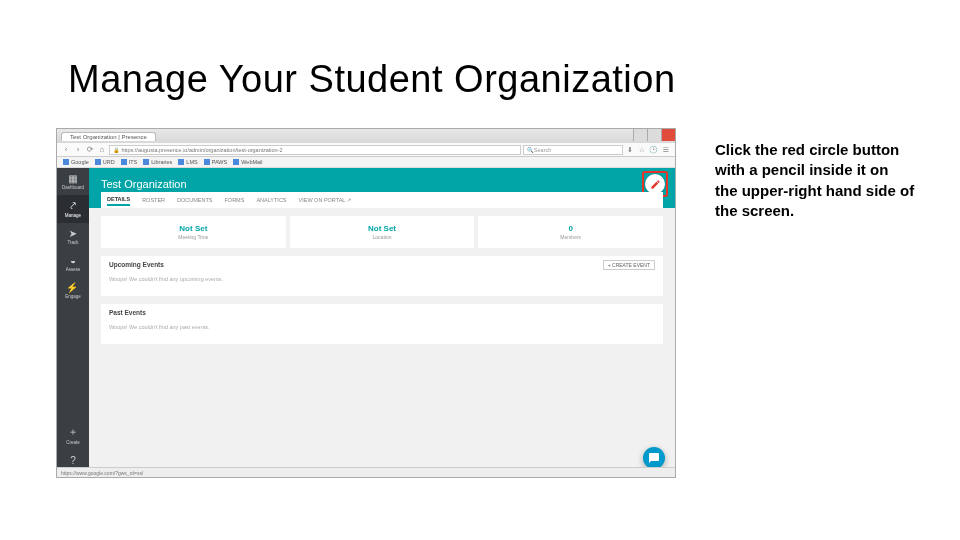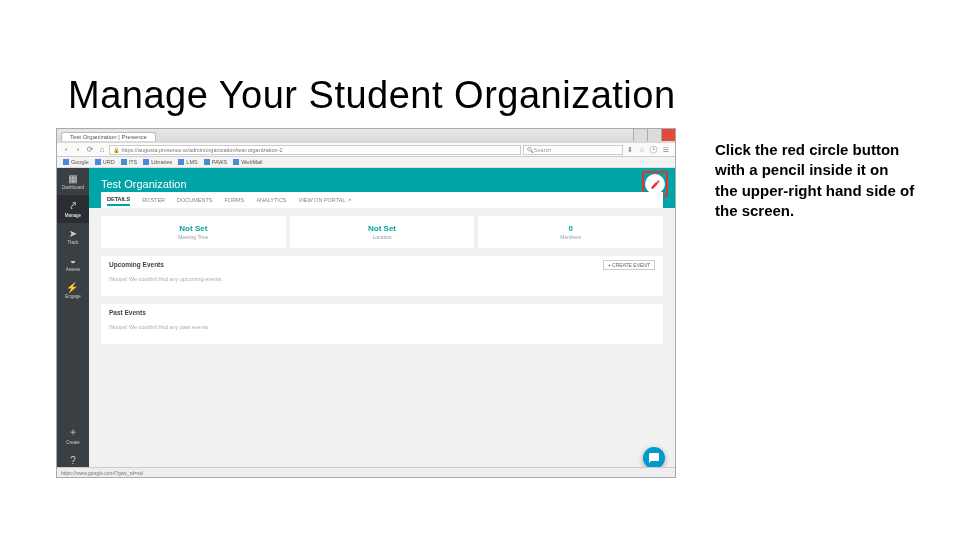--- a/index.html
+++ b/index.html
@@ -1,17 +1,17 @@
 <!DOCTYPE html>
 <html><head>
 <meta charset="utf-8">
 <style>
   * { box-sizing: border-box; margin: 0; padding: 0; }
   body { width: 960px; height: 540px; background: #fff; font-family: "Segoe UI", Arial, sans-serif; position: relative; overflow: hidden; }
-  .slide-title { position: absolute; top: 58px; left: 68px; font-size: 38px; font-weight: 300; color: #000; letter-spacing: 0.5px; margin-top: 16px; }
+  .slide-title { position: absolute; top: 58px; left: 68px; font-size: 38px; font-weight: 300; color: #000; letter-spacing: 0.5px; }
   .instruction-text { position: absolute; top: 140px; left: 715px; width: 200px; font-size: 15px; font-weight: 600; line-height: 1.35; color: #000; }
   .browser-window { position: absolute; top: 128px; left: 56px; width: 620px; height: 350px; border: 1px solid #aaa; background: #f2f2f2; font-size: 7px; }
   .browser-tabs { height: 14px; background: linear-gradient(#e8e8e8,#d8d8d8); display: flex; align-items: center; padding-left: 4px; position: relative; }
   .browser-tab { background: #fff; border: 1px solid #bbb; border-bottom: none; padding: 1px 8px; font-size: 6px; color: #555; border-radius: 3px 3px 0 0; }
   .win-controls { position: absolute; right: 0; top: 0; display: flex; }
   .win-btn { width: 14px; height: 12px; background: #dcdcdc; border-left: 1px solid #aaa; }
   .win-close { background: #e04b3c; }
   .addr-bar { height: 14px; background: #fafafa; display: flex; align-items: center; padding: 0 4px; gap: 2px; border-bottom: 1px solid #ccc; }
   .nav-arrow { width: 10px; height: 10px; color: #888; font-size: 8px; display: flex; align-items: center; justify-content: center; }
   .url-box { flex: 1; background: #fff; border: 1px solid #ccc; height: 10px; font-size: 5.5px; color: #777; padding: 0 3px; display: flex; align-items: center; }

